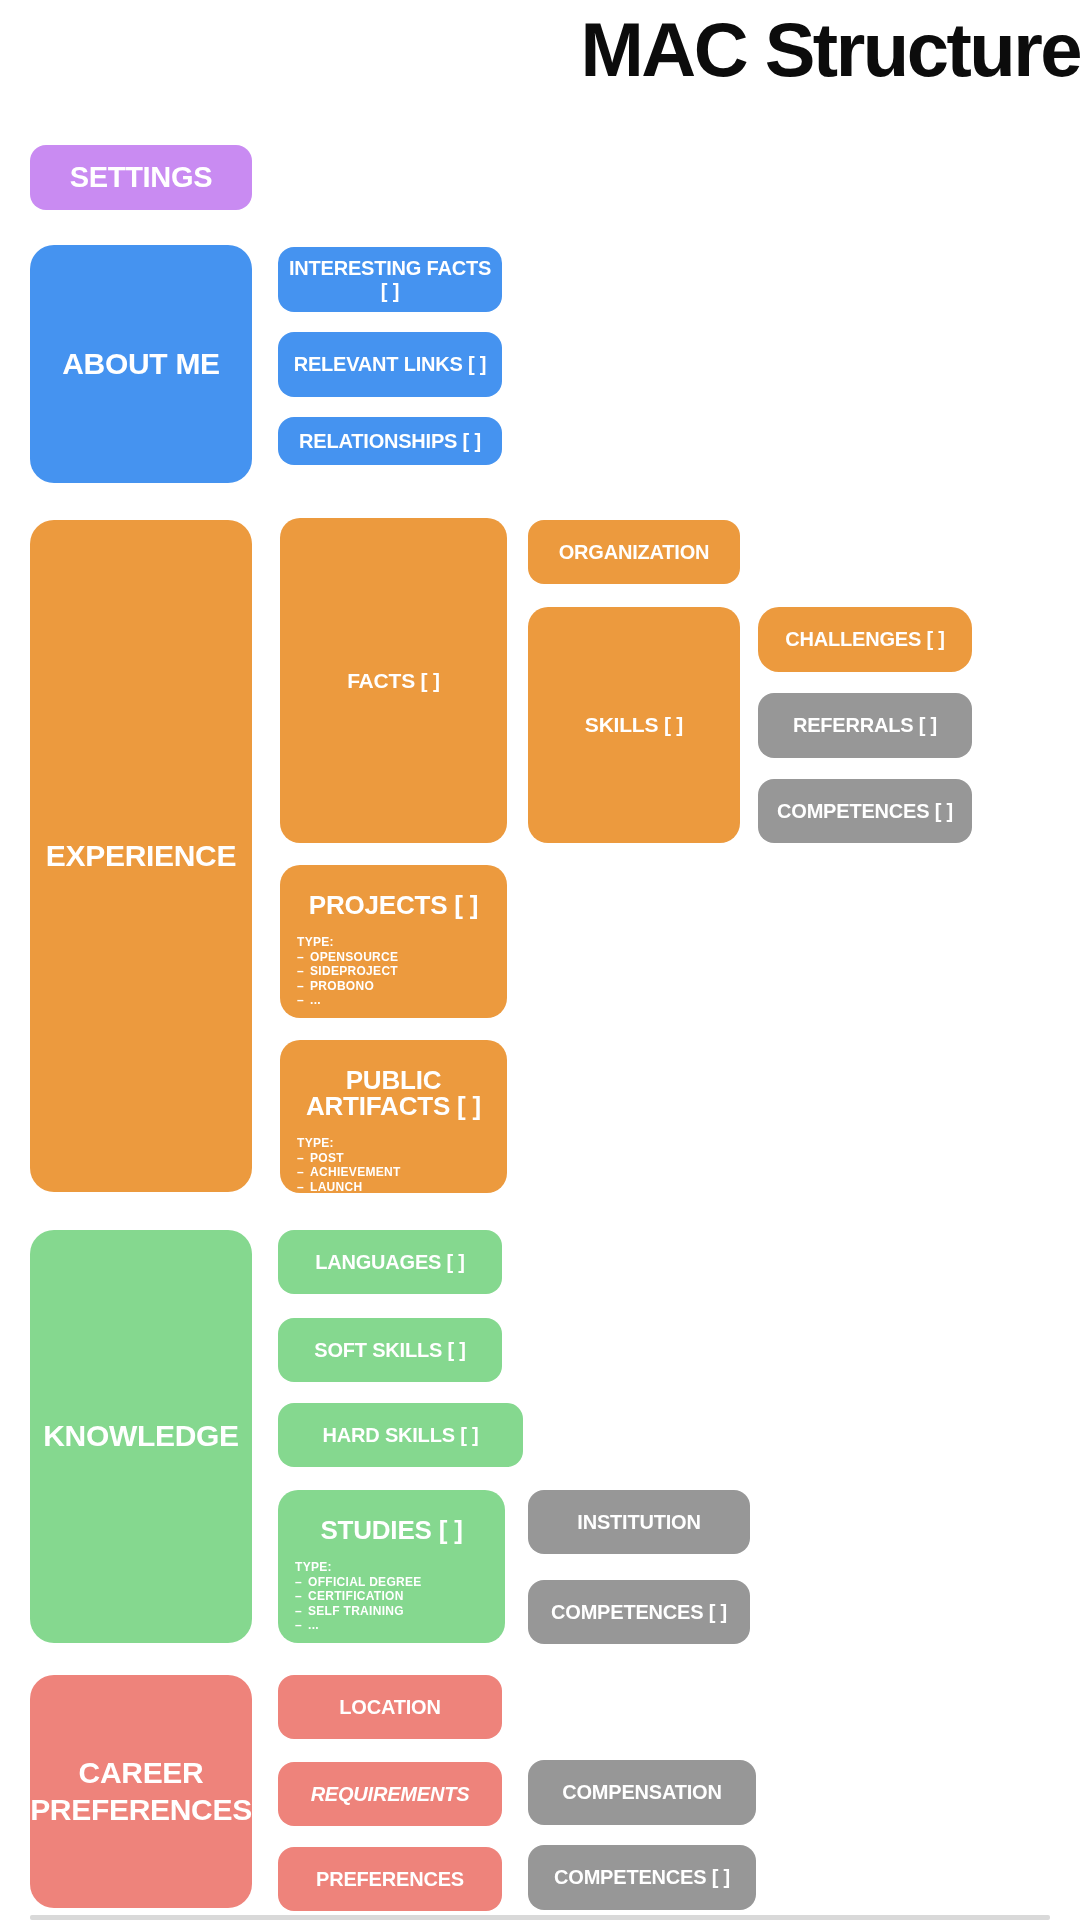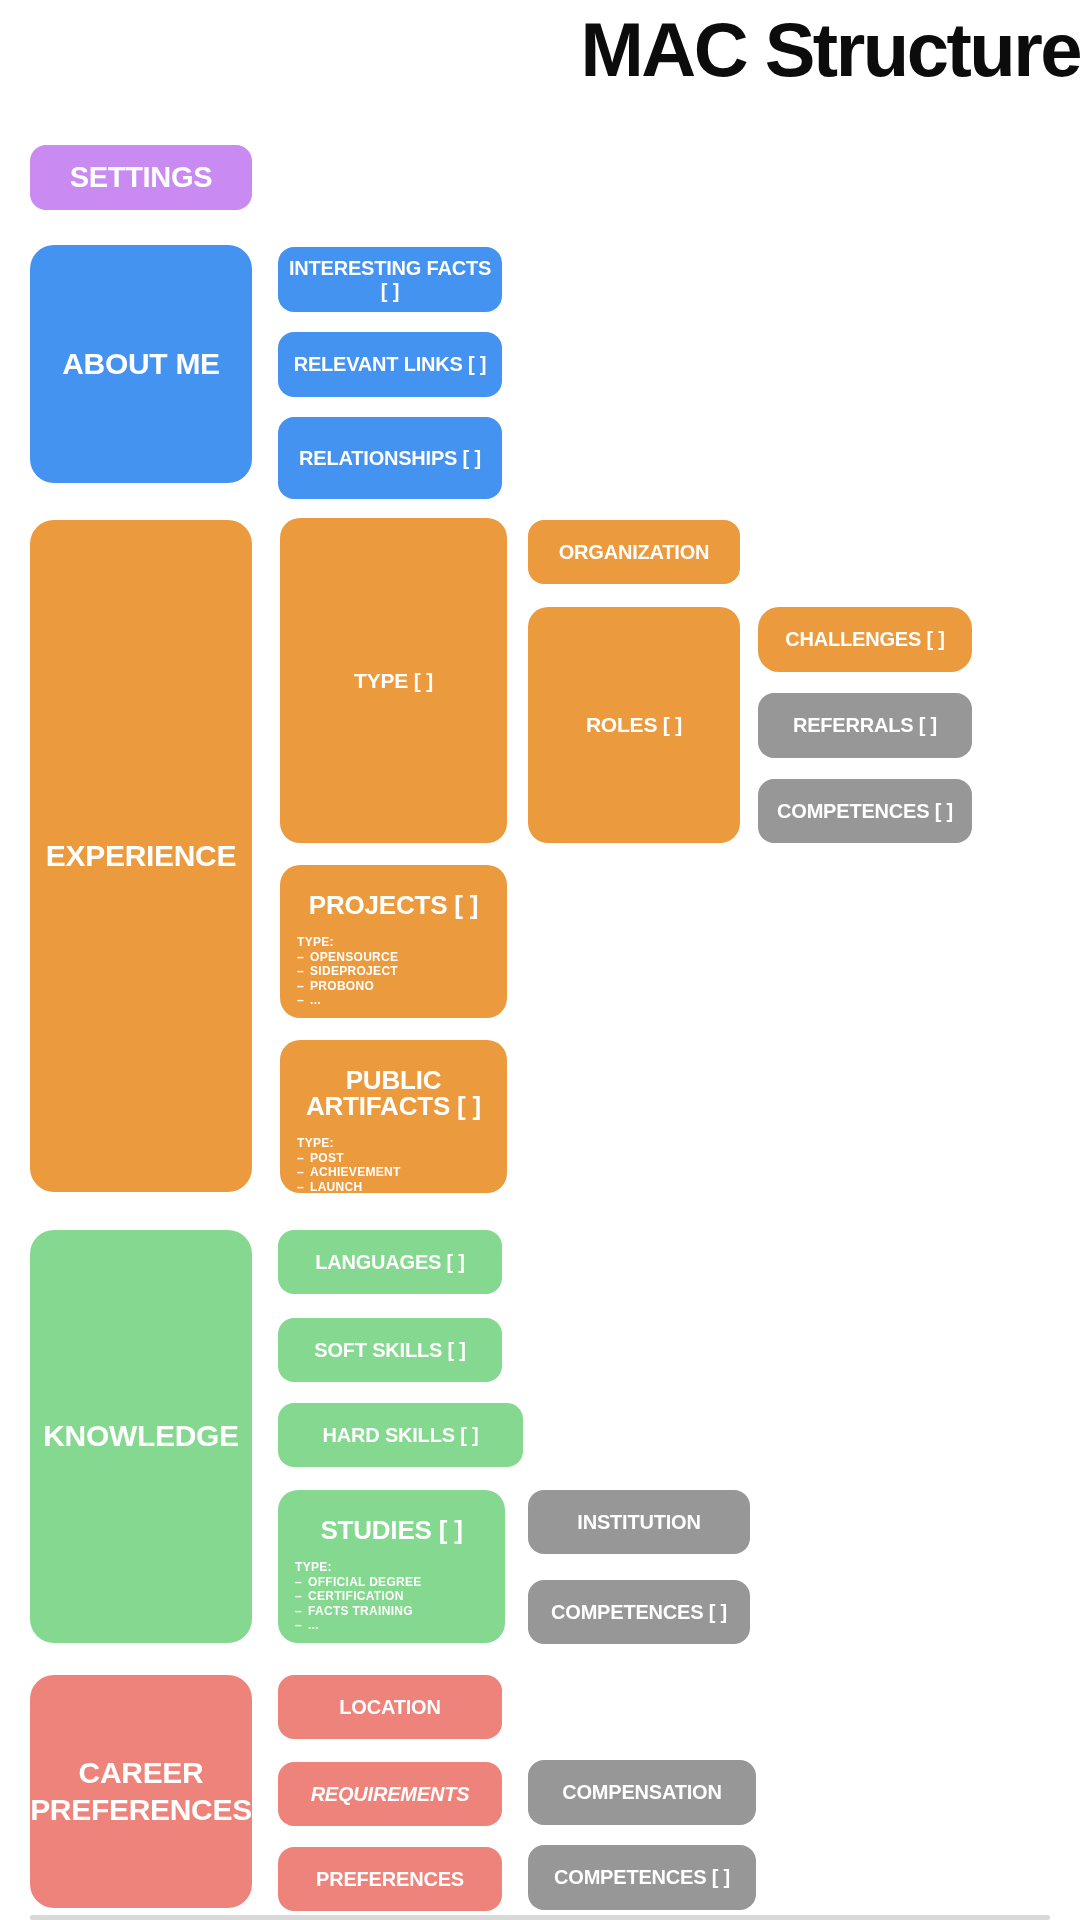--- a/index.html
+++ b/index.html
@@ -107,35 +107,35 @@
 
   <div class="block r24" style="left: 30px; top: 245px; width: 222px; height: 238px; background: rgb(69, 147, 240);">
     <span class="lead-label">ABOUT ME</span>
   </div>
   <div class="block r16" style="left: 278px; top: 332px; width: 224px; height: 65px; background: rgb(69, 147, 240);">
     <span class="small-label">RELEVANT LINKS [ ]</span>
   </div>
   <div class="block r16" style="left: 278px; top: 247px; width: 224px; height: 65px; background: rgb(69, 147, 240);">
     <span class="small-label">INTERESTING FACTS [ ]</span>
   </div>
-  <div class="block r16" style="left: 278px; top: 417px; width: 224px; height: 82px; background: rgb(69, 147, 240);">
+  <div class="block r16" style="left: 278px; top: 417px; width: 224px; height: 48px; background: rgb(69, 147, 240);">
     <span class="small-label">RELATIONSHIPS [ ]</span>
   </div>
 
   <div class="block r24" style="left: 30px; top: 520px; width: 222px; height: 672px; background: rgb(236, 154, 62);">
     <span class="lead-label">EXPERIENCE</span>
   </div>
   <div class="block r20" style="left: 280px; top: 518px; width: 227px; height: 325px; background: rgb(236, 154, 62);">
-    <span class="small-label" style="font-size:21px;">TYPE [ ]</span>
+    <span class="small-label" style="font-size:21px;">FACTS [ ]</span>
   </div>
   <div class="block r16" style="left: 528px; top: 520px; width: 212px; height: 64px; background: rgb(236, 154, 62);">
     <span class="small-label">ORGANIZATION</span>
   </div>
   <div class="block r20" style="left: 528px; top: 607px; width: 212px; height: 236px; background: rgb(236, 154, 62);">
-    <span class="small-label" style="font-size:21px;">ROLES [ ]</span>
+    <span class="small-label" style="font-size:21px;">SKILLS [ ]</span>
   </div>
   <div class="block r16" style="left: 758px; top: 607px; width: 214px; height: 65px; background: rgb(236, 154, 62); border-radius: 21px;">
     <span class="small-label">CHALLENGES [ ]</span>
   </div>
   <div class="block r16" style="left: 758px; top: 693px; width: 214px; height: 65px; background: rgb(151, 151, 151);">
     <span class="small-label">REFERRALS [ ]</span>
   </div>
   <div class="block r16" style="left: 758px; top: 779px; width: 214px; height: 64px; background: rgb(151, 151, 151);">
     <span class="small-label">COMPETENCES [ ]</span>
   </div>
@@ -206,21 +206,21 @@
       <div class="type-item">
           <span class="bullet">–</span>
           <span>OFFICIAL DEGREE</span>
         </div>
       <div class="type-item">
           <span class="bullet">–</span>
           <span>CERTIFICATION</span>
         </div>
       <div class="type-item">
           <span class="bullet">–</span>
-          <span>FACTS TRAINING</span>
+          <span>SELF TRAINING</span>
         </div>
       <div class="type-item">
           <span class="bullet">–</span>
           <span>...</span>
         </div>
     </div>
   </div>
 
   <div class="block r16" style="left: 528px; top: 1490px; width: 222px; height: 64px; background: rgb(151, 151, 151);">
     <span class="small-label">INSTITUTION</span>

